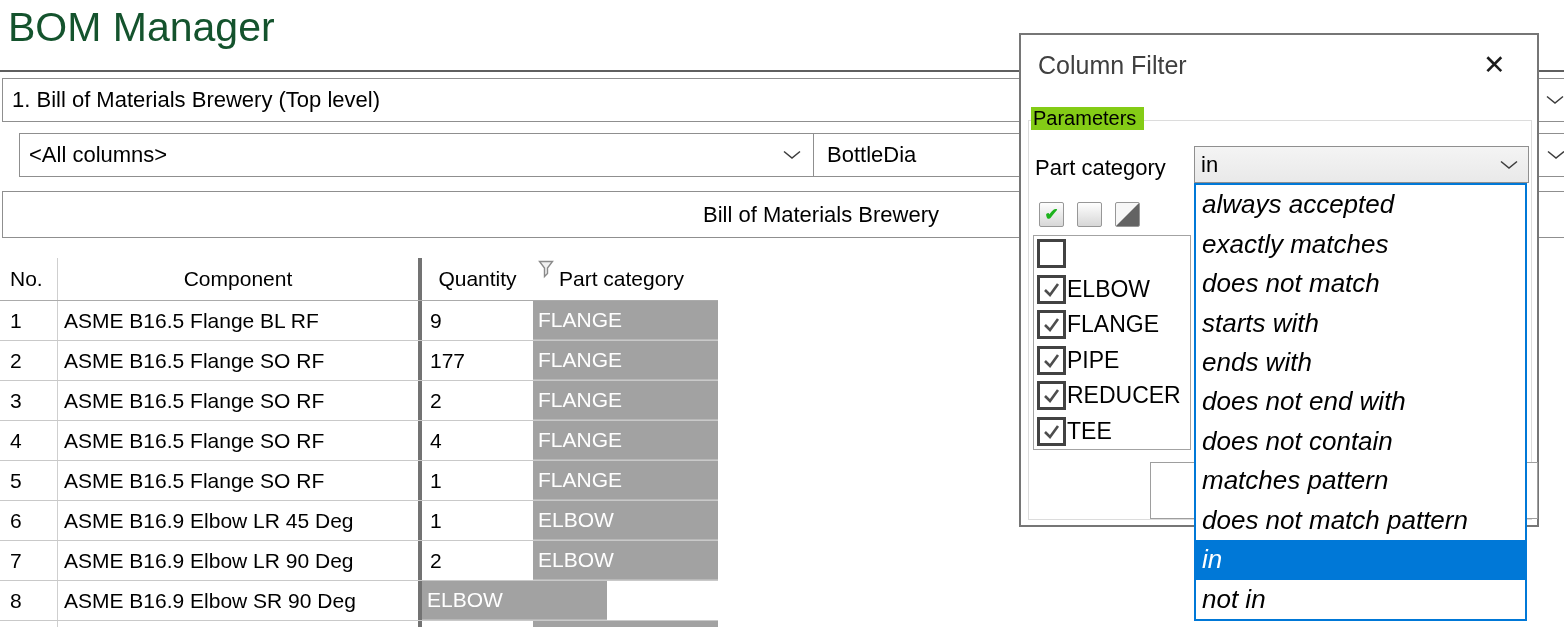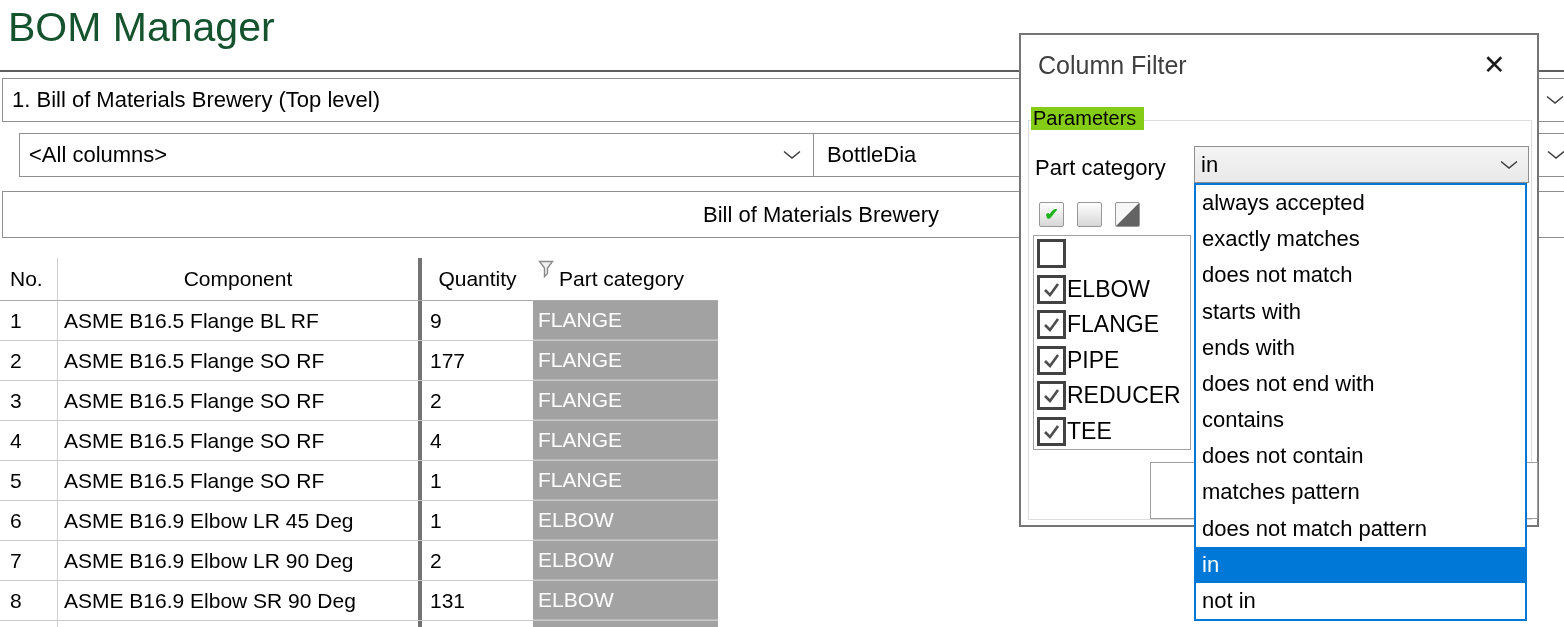--- a/index.html
+++ b/index.html
@@ -61,21 +61,21 @@
   .cb{width:23px;height:23px;border:3px solid #424242;box-sizing:content-box;margin-left:3px;
       background:#fff;display:flex;align-items:center;justify-content:center;flex:none;}
   .val-label{font-size:23px;margin-left:1px;white-space:nowrap;}
   .okbtn{position:absolute;left:129px;top:427px;width:388px;height:57px;background:#fff;
          border:1px solid #9e9e9e;box-sizing:border-box;z-index:5;}
 
   
   .op-list{position:absolute;left:1194px;top:183px;width:333px;height:438px;background:#fff;
            border:2px solid #0078d7;box-sizing:border-box;z-index:20;
            display:flex;flex-direction:column;}
-  .op-item{flex:1;display:flex;align-items:center;padding-left:6px;font-size:22px;white-space:nowrap;}
+  .op-item{flex:1;display:flex;align-items:center;padding-left:6px;font-size:26px;white-space:nowrap;font-style:italic;}
   .op-item.sel{background:#0078d7;color:#fff;}
 </style>
 </head>
 <body>
 
 <div class="canvas">
 
   <div class="page-title">BOM Manager</div>
   <div class="sep"></div>
 
@@ -163,21 +163,20 @@
     </div>
     <div class="trow">
       <div class="c no">7</div>
       <div class="c comp">ASME B16.9 Elbow LR 90 Deg</div>
       <div class="c qty">2</div>
       <div class="c cat">ELBOW</div>
     </div>
     <div class="trow">
       <div class="c no">8</div>
       <div class="c comp">ASME B16.9 Elbow SR 90 Deg</div>
-      <div class="c qty">131</div>
       <div class="c cat">ELBOW</div>
     </div>
     <div class="trow">
       <div class="c no">9</div>
       <div class="c comp">ASME B16.9 Elbow SR 90 Deg</div>
       <div class="c qty">13</div>
       <div class="c cat">ELBOW</div>
     </div>
   </div>
 
@@ -258,21 +257,20 @@
     <div class="okbtn"></div>
   </div>
 
   <div class="op-list">
     <div class="op-item">always accepted</div>
     <div class="op-item">exactly matches</div>
     <div class="op-item">does not match</div>
     <div class="op-item">starts with</div>
     <div class="op-item">ends with</div>
     <div class="op-item">does not end with</div>
-    <div class="op-item">contains</div>
     <div class="op-item">does not contain</div>
     <div class="op-item">matches pattern</div>
     <div class="op-item">does not match pattern</div>
     <div class="op-item sel">in</div>
     <div class="op-item">not in</div>
   </div>
 
 </div>
 
 </body></html>

